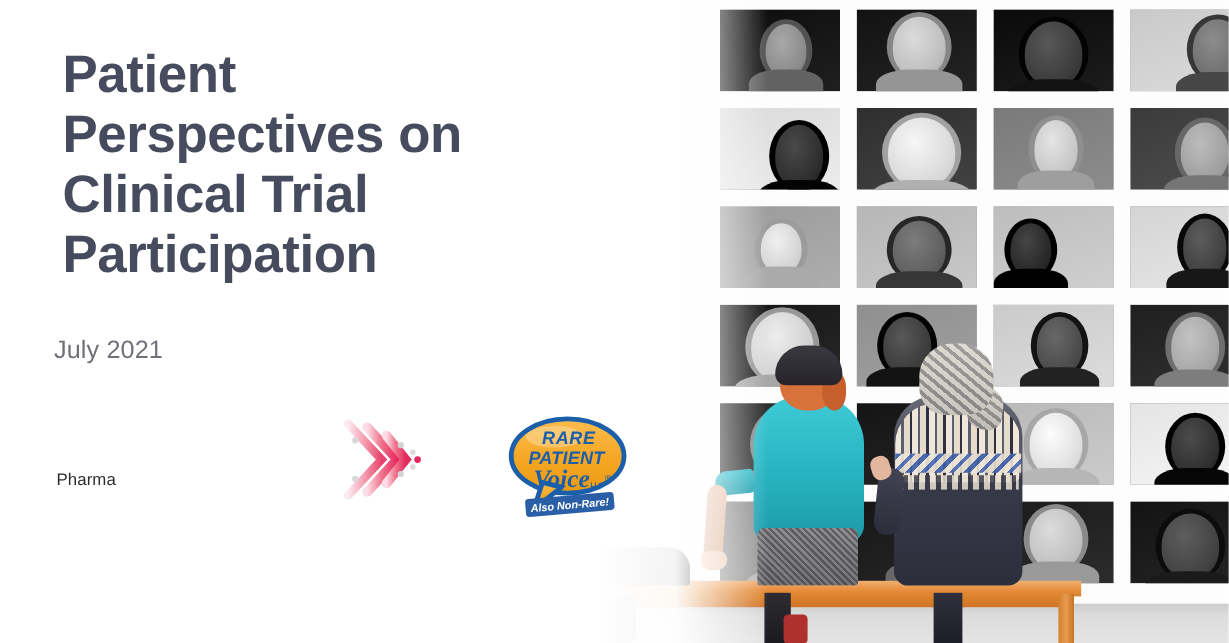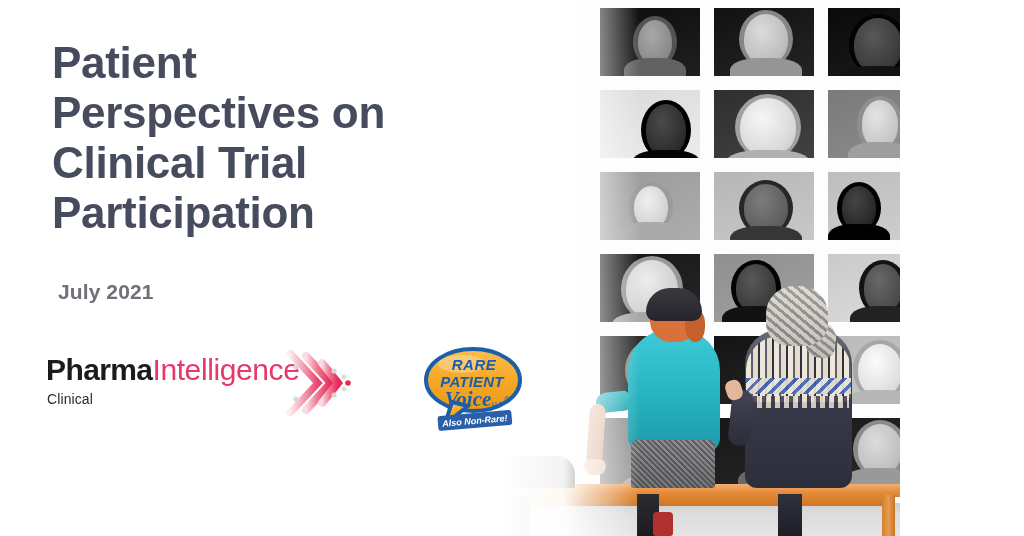--- a/index.html
+++ b/index.html
@@ -7,21 +7,21 @@
     margin: 0;
     padding: 0;
     background: #ffffff;
   }
   body {
     font-family: "Liberation Sans", sans-serif;
   }
 
   #slide {
     position: relative;
-    width: 900px;
+    width: 1024px;
     height: 536px;
     overflow: hidden;
     background: #ffffff;
   }
 
   
   .left-panel {
     position: absolute;
     left: 0; top: 0;
     width: 600px; height: 536px;
@@ -36,24 +36,24 @@
     font-size: 44px;
     font-weight: bold;
     line-height: 1.14;
     letter-spacing: -0.3px;
     color: #474b5e;
     white-space: pre-line;
   }
 
   .subtitle {
     position: absolute;
-    left: 58px;
+    left: 45px;
     top: 280px;
     font-size: 21px;
-    font-weight: bold;
+    font-weight: normal;
     color: #6f7078;
     letter-spacing: 0.1px;
     text-align: right;
   }
 
   
   .pi-logo {
     position: absolute;
     left: 46px;
     top: 355px;
@@ -601,24 +601,21 @@
   <div class="left-panel">
 
     <div class="title">Patient
 Perspectives on
 Clinical Trial
 Participation</div>
 
     <div class="subtitle">July 2021</div>
 
     <div class="pi-logo">
-      <div class="pi-wordmark">
-        <span class="pi-pharma">Pharma</span><span class="pi-intelligence">Intelligence</span>
-      </div>
-      <div class="pi-informa">Clinical</div>
+      <div class="pi-informa">Pharma</div>
 
       <div class="pi-chevrons">
         <svg width="80" height="80" viewBox="0 0 80 80" aria-hidden="true">
           <defs>
             <linearGradient id="chevGrad" x1="0" y1="0" x2="1" y2="0">
               <stop offset="0%" stop-color="#fbdde6"></stop>
               <stop offset="45%" stop-color="#f0788f"></stop>
               <stop offset="100%" stop-color="#e4295c"></stop>
             </linearGradient>
             <linearGradient id="chevGrad2" x1="0" y1="0" x2="1" y2="0">

